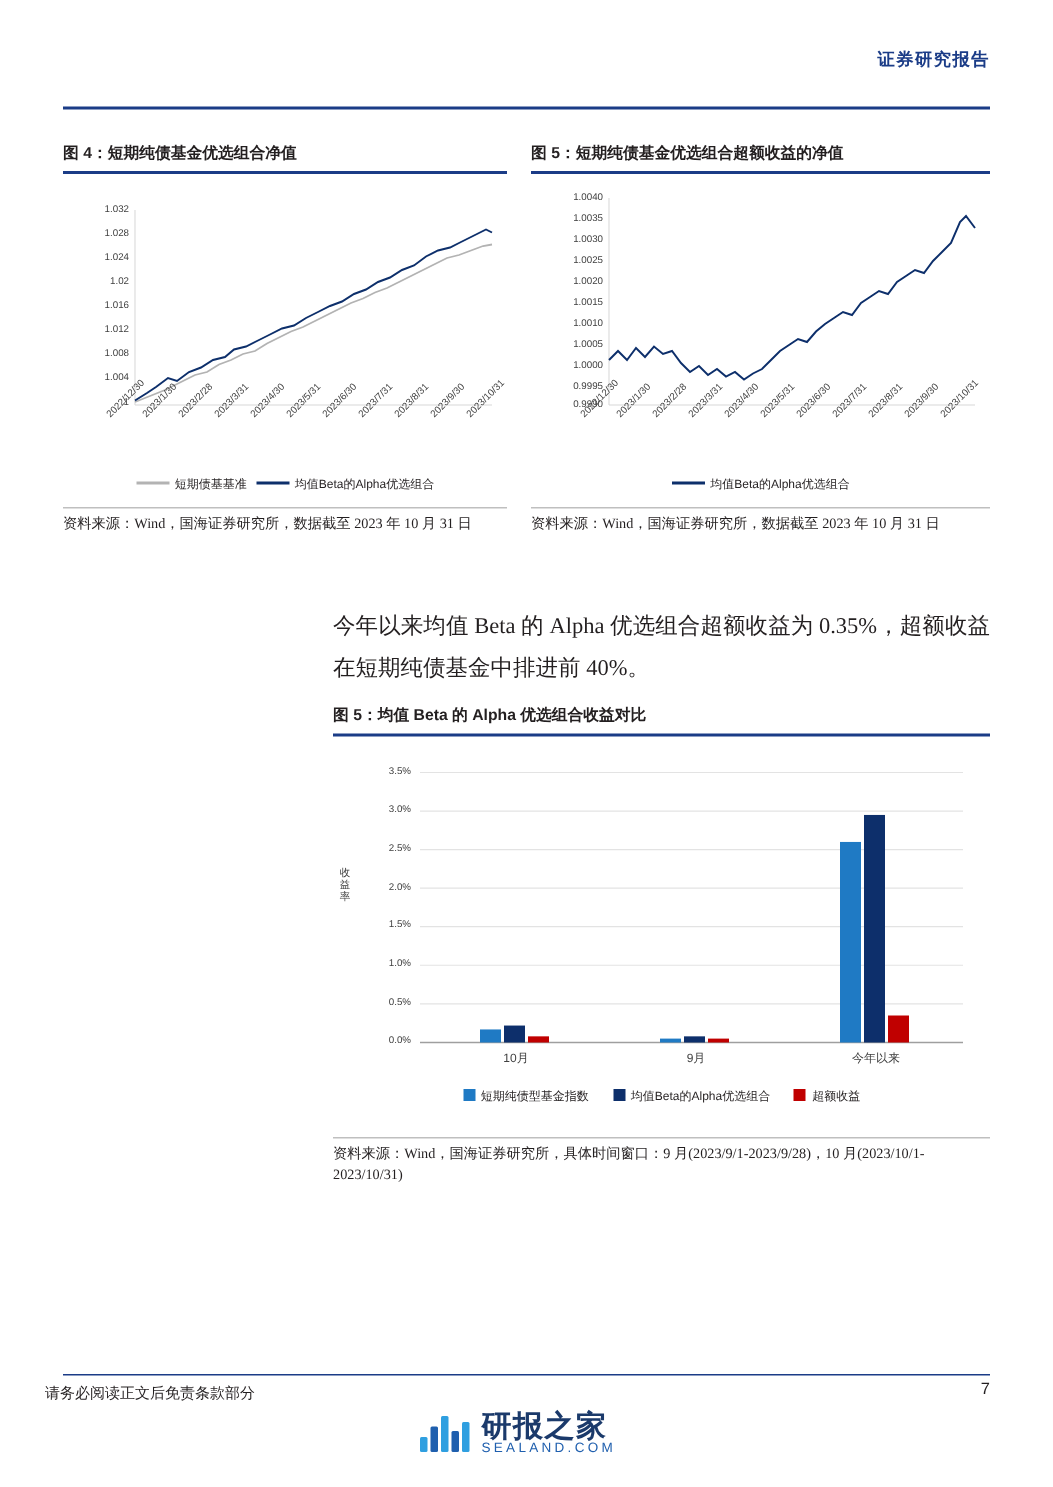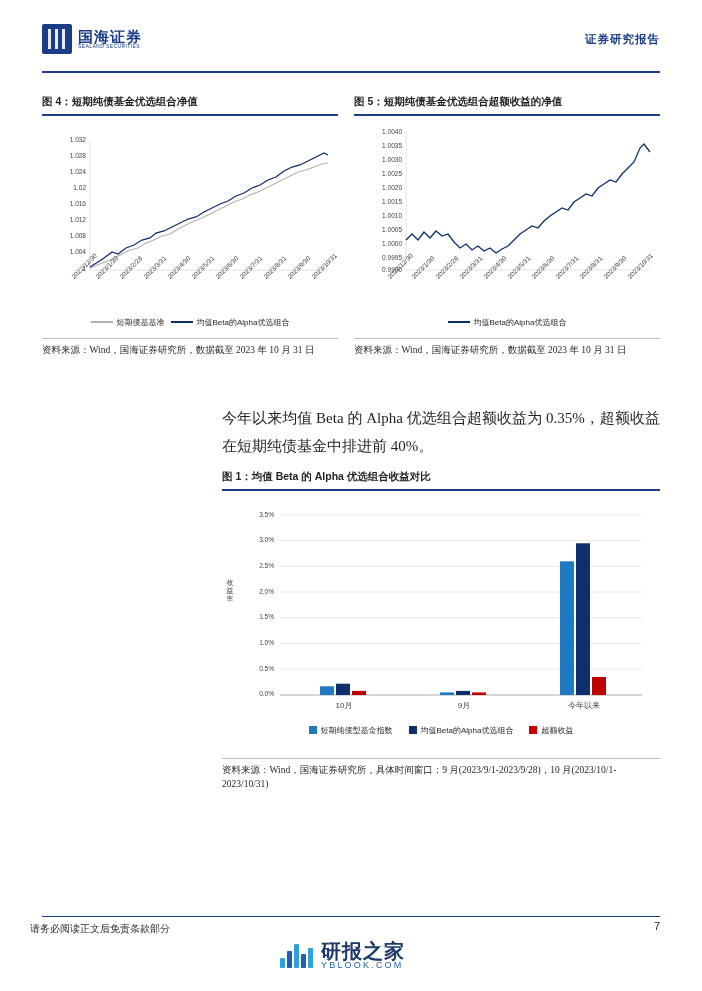--- a/index.html
+++ b/index.html
@@ -75,27 +75,20 @@
   .wm-en{font-family:"Liberation Sans",sans-serif;font-size:9px;color:#1f5fae;letter-spacing:2.2px;}
 
   svg{display:block;}
 </style>
 </head>
 <body>
 
 <div class="page">
 
   <div class="header">
-    <div class="logo">
-      <div class="logo-mark"></div>
-      <div class="logo-text">
-        <span class="logo-cn">国海证券</span>
-        <span class="logo-en">SEALAND SECURITIES</span>
-      </div>
-    </div>
     <div class="header-right">证券研究报告</div>
   </div>
   <div class="header-rule"></div>
 
   <div class="blockL">
     <div class="block-head">
       <span class="fig-title">图 4：短期纯债基金优选组合净值</span>
     </div>
     <div class="block-rule"></div>
 
@@ -197,21 +190,21 @@
     </div>
 
     <div class="src-rule"></div>
     <div class="source" style="width:290px;">资料来源：Wind，国海证券研究所，数据截至 2023 年 10 月 31 日</div>
   </div>
 
   <div class="para" style="left:222px;top:405px;width:438px;">今年以来均值 Beta 的 Alpha 优选组合超额收益为 0.35%，超额收益在短期纯债基金中排进前 40%。</div>
 
   <div class="block6">
     <div class="block-head">
-      <span class="fig-title">图 1：均值 Beta 的 Alpha 优选组合收益对比</span>
+      <span class="fig-title">图 5：均值 Beta 的 Alpha 优选组合收益对比</span>
     </div>
     <div class="block-rule"></div>
 
     <div style="position:relative;height:255px;">
       <svg width="438" height="255" viewBox="0 0 438 255">
 
         <g stroke="#e3e3e3" stroke-width="0.8">
           <line x1="58" y1="18" x2="420" y2="18"></line>
           <line x1="58" y1="43.7" x2="420" y2="43.7"></line>
           <line x1="58" y1="69.4" x2="420" y2="69.4"></line>
@@ -279,17 +272,17 @@
   <div class="wm">
     <div class="wm-icon">
       <span class="wm-bar" style="left:2px;height:10px;background:#2f9fe0;"></span>
       <span class="wm-bar" style="left:9px;height:17px;background:#1f5fae;"></span>
       <span class="wm-bar" style="left:16px;height:24px;background:#2f9fe0;"></span>
       <span class="wm-bar" style="left:23px;height:14px;background:#1f5fae;"></span>
       <span class="wm-bar" style="left:30px;height:20px;background:#2f9fe0;"></span>
     </div>
     <div class="wm-text">
       <span class="wm-cn">研报之家</span>
-      <span class="wm-en">YBLOOK.COM</span>
+      <span class="wm-en">SEALAND.COM</span>
     </div>
   </div>
 
 </div>
 
 </body></html>

